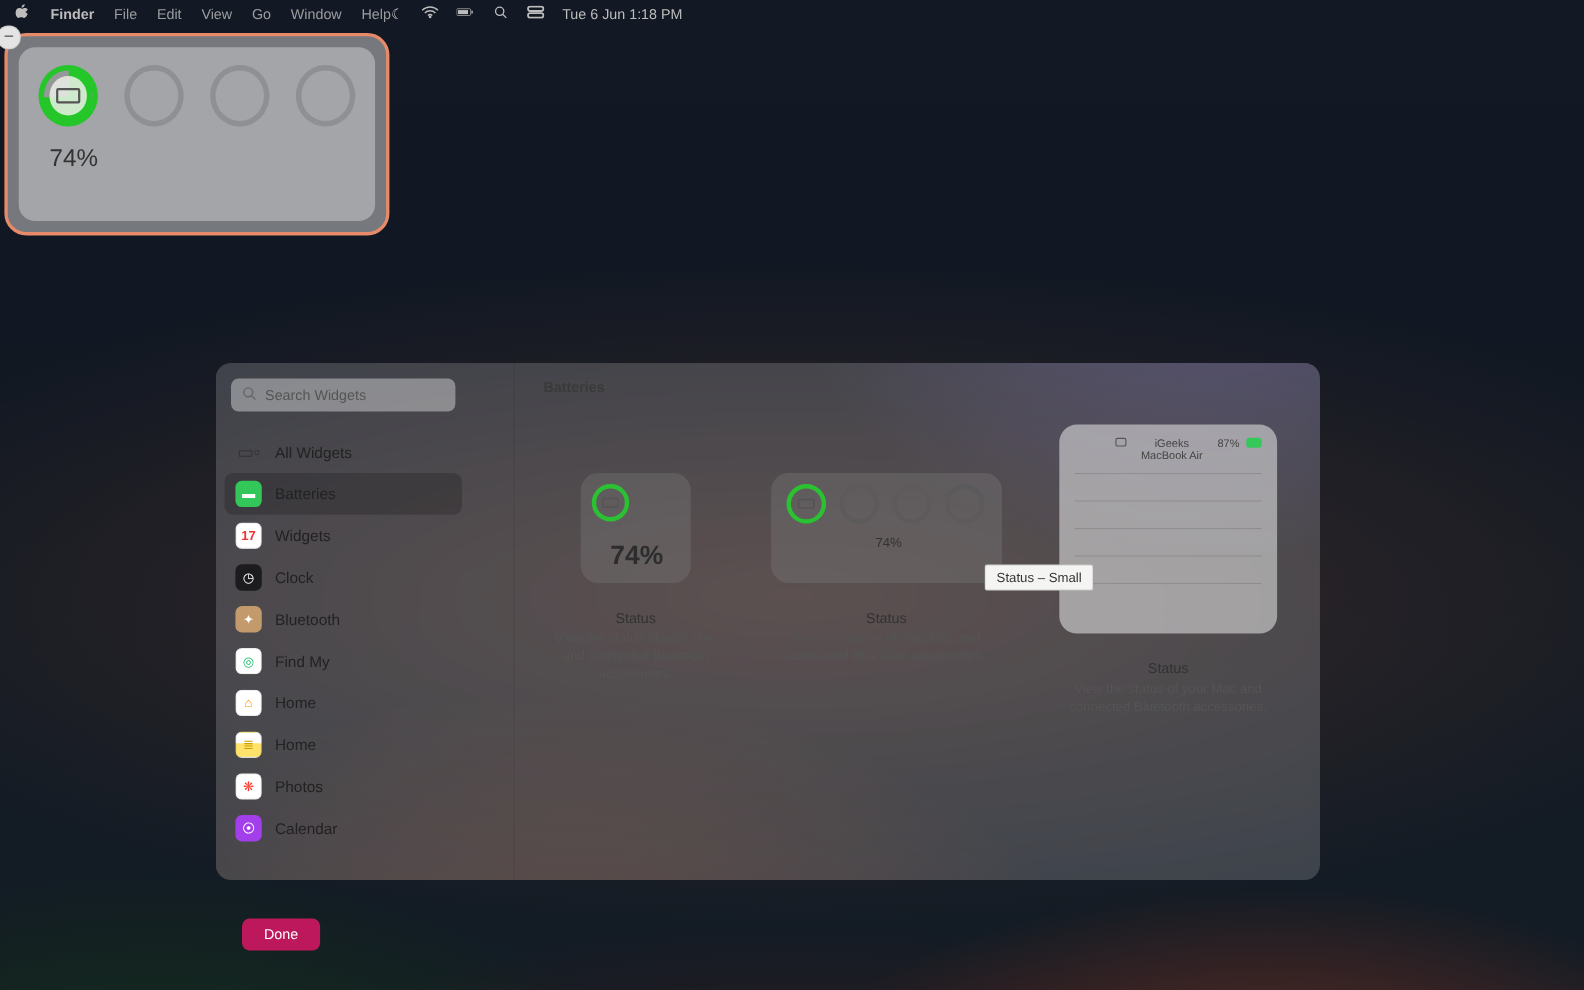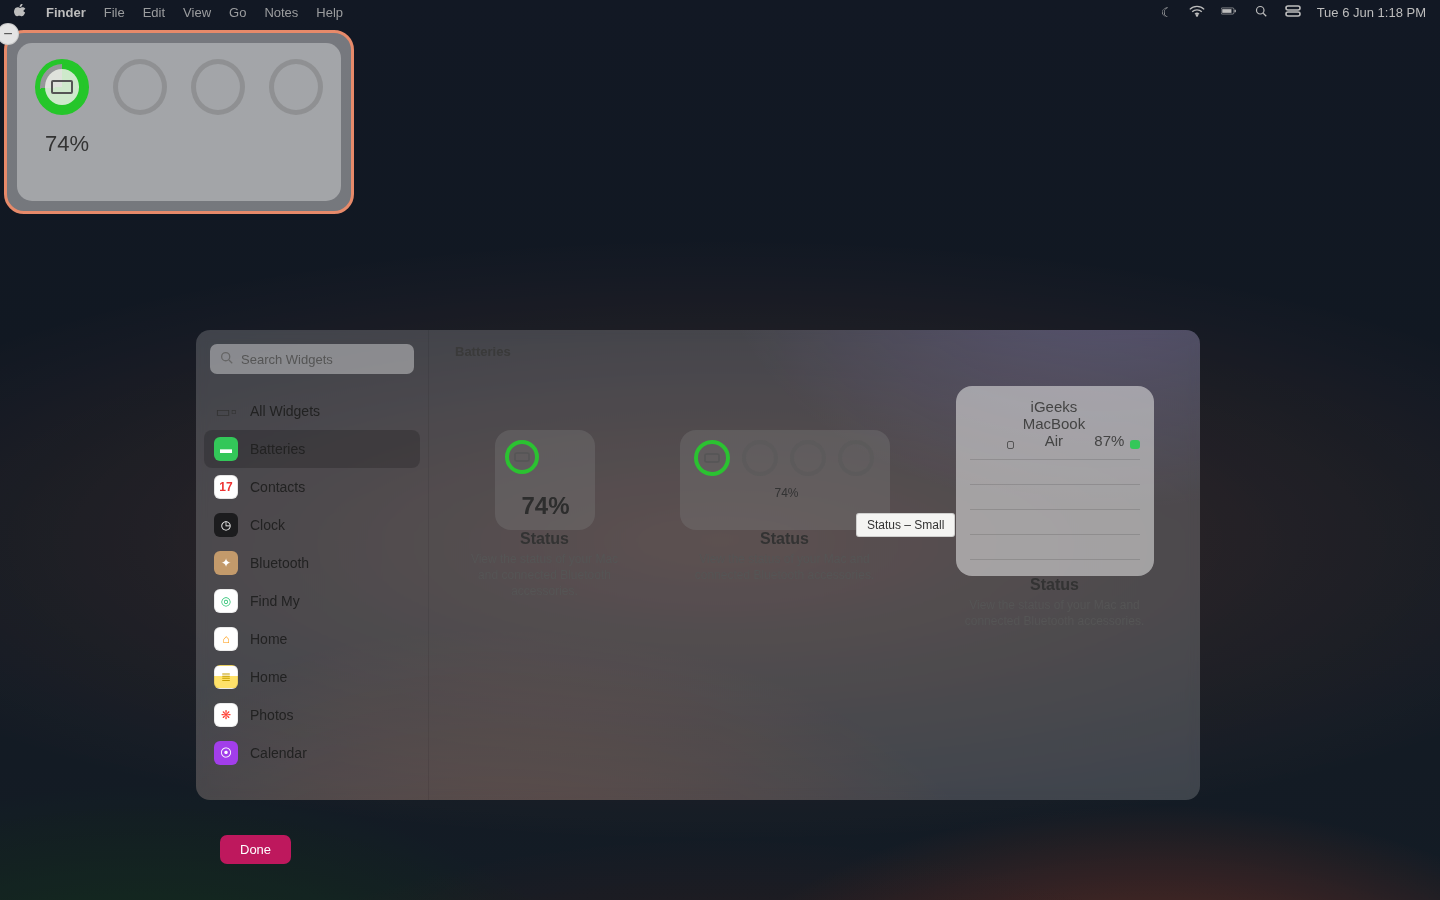--- a/index.html
+++ b/index.html
@@ -21,21 +21,21 @@
     mix-blend-mode: screen;
   }
   .dim-overlay {
     position: absolute; inset: 0;
     background: rgba(0,0,0,.32);
   }
 
   
   .menubar {
     position: absolute; top: 0; left: 0; right: 0; height: 24px;
-    display: flex; align-items: center; justify-content: space-between;
+    display: flex; align-items: center; 
     padding: 0 14px; color: #bdbdbd;
     font-size: 13px;
   }
   .menubar .left, .menubar .right { display: flex; align-items: center; gap: 18px; }
   .menubar .right { gap: 16px; }
   .menubar .apple svg { width: 14px; height: 14px; }
   .menubar .app { font-weight: 600; }
   .muted { opacity: .8; }
   .menubar .right svg { width: 16px; height: 12px; }
 
@@ -79,20 +79,21 @@
 
   
   .gallery {
     position: absolute; left: 196px; top: 330px;
     width: 1004px; height: 470px;
     border-radius: 14px;
     background: rgba(255,255,255,.18);
     backdrop-filter: blur(6px);
     overflow: hidden;
     display: flex;
+    gap: 39px;
   }
   .gallery::before {
     content: ""; position: absolute; inset: 0;
     background:
       radial-gradient(900px 600px at 30% 140%, rgba(255,120,60,.25), transparent 60%),
       radial-gradient(700px 500px at 90% -20%, rgba(140,120,200,.35), transparent 55%);
     pointer-events: none;
   }
   .sidebar {
     width: 232px; flex: 0 0 232px;
@@ -140,21 +141,21 @@
   }
   .widget-grid {
     position: absolute; left: 0; right: 0; top: 60px; bottom: 0;
     display: flex; gap: 40px; justify-content: center; padding: 40px 30px 0 30px;
   }
   .widget-col {
     width: 230px; display: flex; flex-direction: column; align-items: center;
     text-align: center; color: #4a4a4a; font-size: 12px;
   }
   .widget-col:first-child { width: 170px; }
-  .widget-col .name { font-size: 16px; font-weight: 700; color: #333; }
+  .widget-col .name { font-size: 13px; font-weight: 400; color: #333; margin-top: 24px; }
   .widget-col .desc { margin-top: 3px; line-height: 1.35; color: #555; padding: 0 4px; }
 
   .preview-sm {
     width: 100px; height: 100px; border-radius: 16px;
     background: rgba(120,120,120,.38);
     display: flex; flex-direction: column; padding: 10px;
   }
   .preview-sm .mini-ring { width: 34px; height: 34px; border-radius: 50%; border: 4px solid #2bc231; display:flex;align-items:center;justify-content:center; }
   .preview-sm .pct { font-size: 24px; font-weight: 600; color: #2d2d2d; margin-top: auto; margin-left: 2px; }
 
@@ -167,21 +168,21 @@
   .preview-md .mini-ring { width: 36px; height: 36px; border-radius: 50%; border: 4px solid #2bc231; display:flex;align-items:center;justify-content:center; }
   .preview-md .empty-ring { width: 36px; height: 36px; border-radius: 50%; border: 4px solid rgba(90,90,90,.55); }
   .preview-md .pct { font-size: 12px; color: #333; margin-top: 10px; margin-left: 4px; }
 
   .preview-lg {
     width: 198px; height: 190px; border-radius: 16px;
     background: rgba(220,220,220,.6);
     display: flex; flex-direction: column; gap: 10px; padding: 12px 14px;
     margin-top: -44px;
   }
-  .preview-lg .row1 { display: flex; align-items: flex-end; gap: 6px; font-size: 15px; color: #444; margin-left: 37px; }
+  .preview-lg .row1 { display: flex; align-items: flex-start; gap: 6px; font-size: 10px; color: #444; margin-left: 37px; }
   .preview-lg .line { height: 1px; background: rgba(0,0,0,.12); }
   .preview-lg .pill { width: 18px; height: 9px; border-radius: 3px; background: #34c759; margin-left: auto; }
   .preview-lg .dev  { width: 12px; height: 8px; border: 1.5px solid #555; border-radius: 2px; }
 
   .tooltip {
     position: absolute; left: 427px; top: 183px;
     background: #f4f4f2; color: #333;
     font-size: 12px; padding: 4px 10px;
     border-radius: 3px; border: 1px solid rgba(0,0,0,.15);
   }
@@ -210,21 +211,21 @@
     <span class="apple">
       <svg viewBox="0 0 16 16" fill="#bdbdbd">
           <path d="M11.2 8.3c0-2 1.7-2.9 1.8-3-1-1.4-2.5-1.6-3-1.6-1.3-.1-2.5.8-3.1.8-.7 0-1.7-.8-2.8-.7C2.7 3.8 1.4 4.6.7 6 0 7.5-.5 9.7.9 12c.7 1 1.5 2.1 2.6 2 .1 0 1.4-.7 2.7-.7 1.2 0 1.6.7 2.8.7 1.1 0 1.9-1 2.6-2 .8-1.1 1.1-2.2 1.1-2.3-.1 0-2.5-.9-2.5-3.4zm-2.3-6c.6-.7 1-1.7.9-2.7-.9 0-1.9.6-2.5 1.3-.5.6-1 1.6-.9 2.6 1 .1 1.9-.5 2.5-1.2z"></path>
         </svg>
     </span>
     <span class="app">Finder</span>
     <span class="muted">File</span>
     <span class="muted">Edit</span>
     <span class="muted">View</span>
     <span class="muted">Go</span>
-    <span class="muted">Notes</span>
+    <span class="muted">Window</span>
     <span class="muted">Help</span>
   </div>
   <div class="right">
     <span>☾</span>
     <span>
       <svg viewBox="0 0 20 14" fill="none" stroke="#bdbdbd" stroke-width="1.6">
           <path d="M1 5c5-5 13-5 18 0"></path>
           <path d="M4 8c3.3-3.3 8.7-3.3 12 0"></path>
           <path d="M7.5 11c1.4-1.4 3.6-1.4 5 0"></path>
           <circle cx="10" cy="12.5" r=".8" fill="#bdbdbd"></circle>
@@ -285,21 +286,21 @@
         <div class="side-item">
           <span class="side-icon icon-all">▭▫</span>
           <span>All Widgets</span>
         </div>
         <div class="side-item selected">
           <span class="side-icon icon-batt">▬</span>
           <span>Batteries</span>
         </div>
         <div class="side-item">
           <span class="side-icon icon-cal">17</span>
-          <span>Contacts</span>
+          <span>Widgets</span>
         </div>
         <div class="side-item">
           <span class="side-icon icon-clock" style="color: rgb(255, 255, 255);">◷</span>
           <span>Clock</span>
         </div>
         <div class="side-item">
           <span class="side-icon icon-contacts">✦</span>
           <span>Bluetooth</span>
         </div>
         <div class="side-item">

